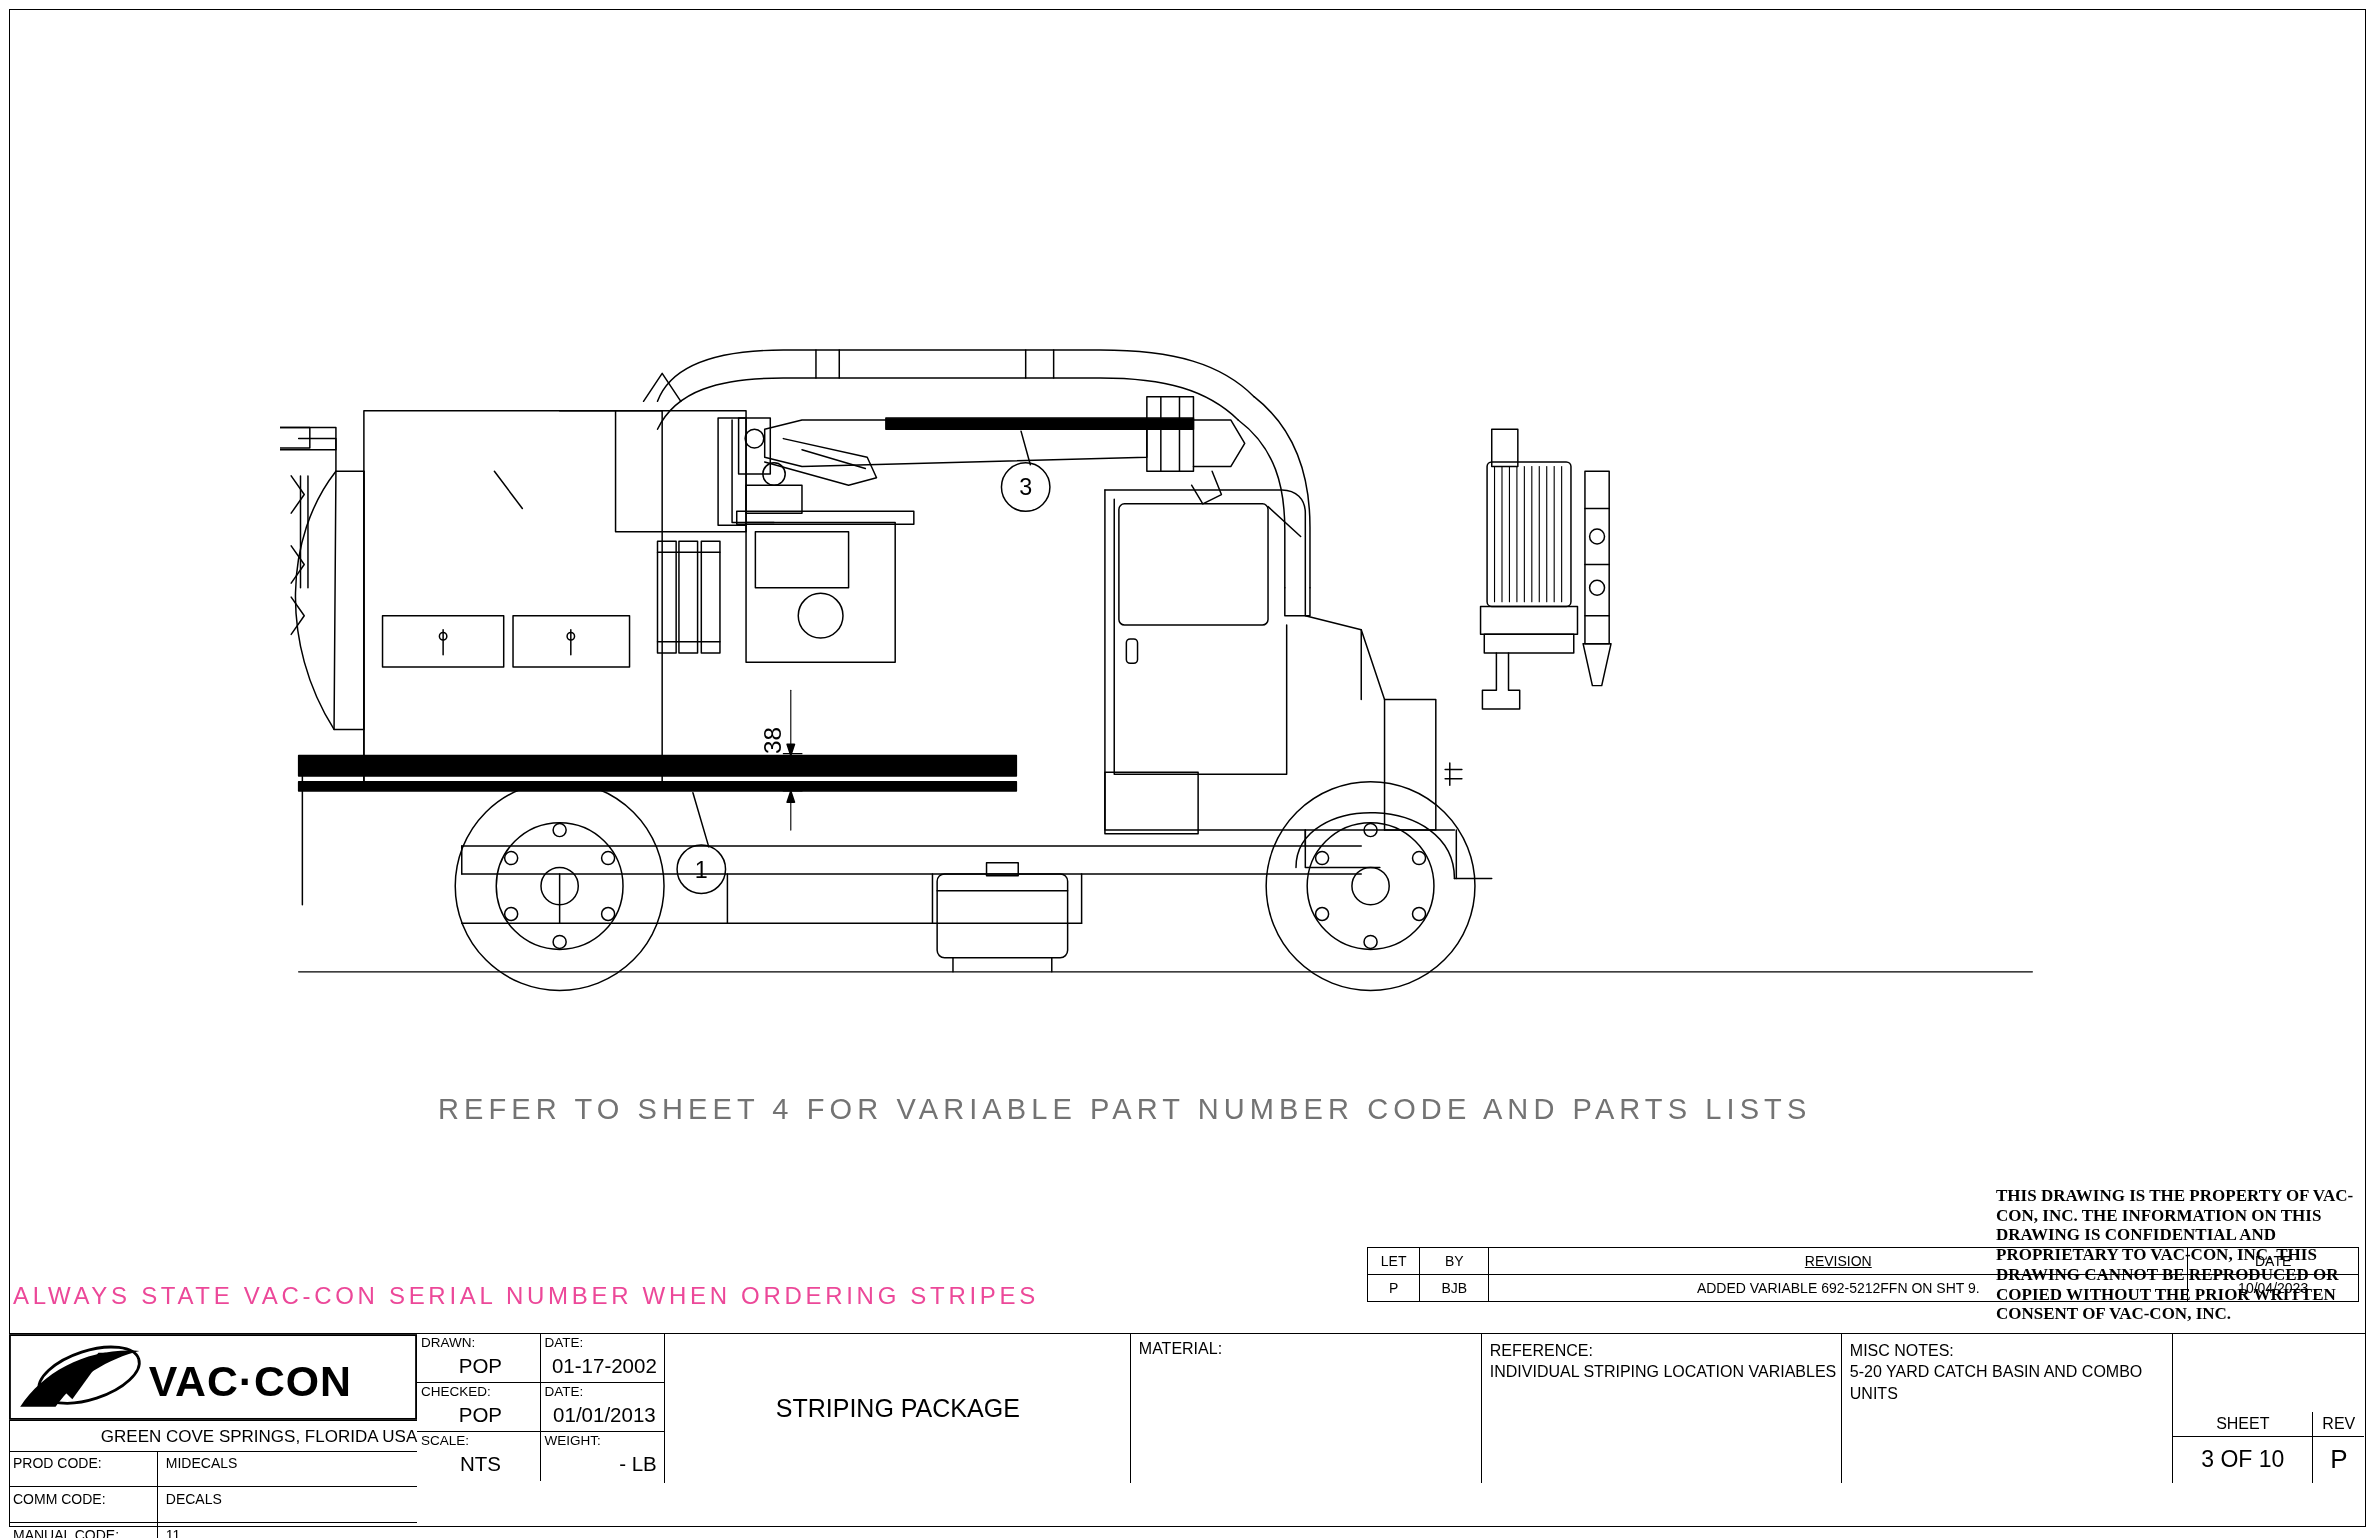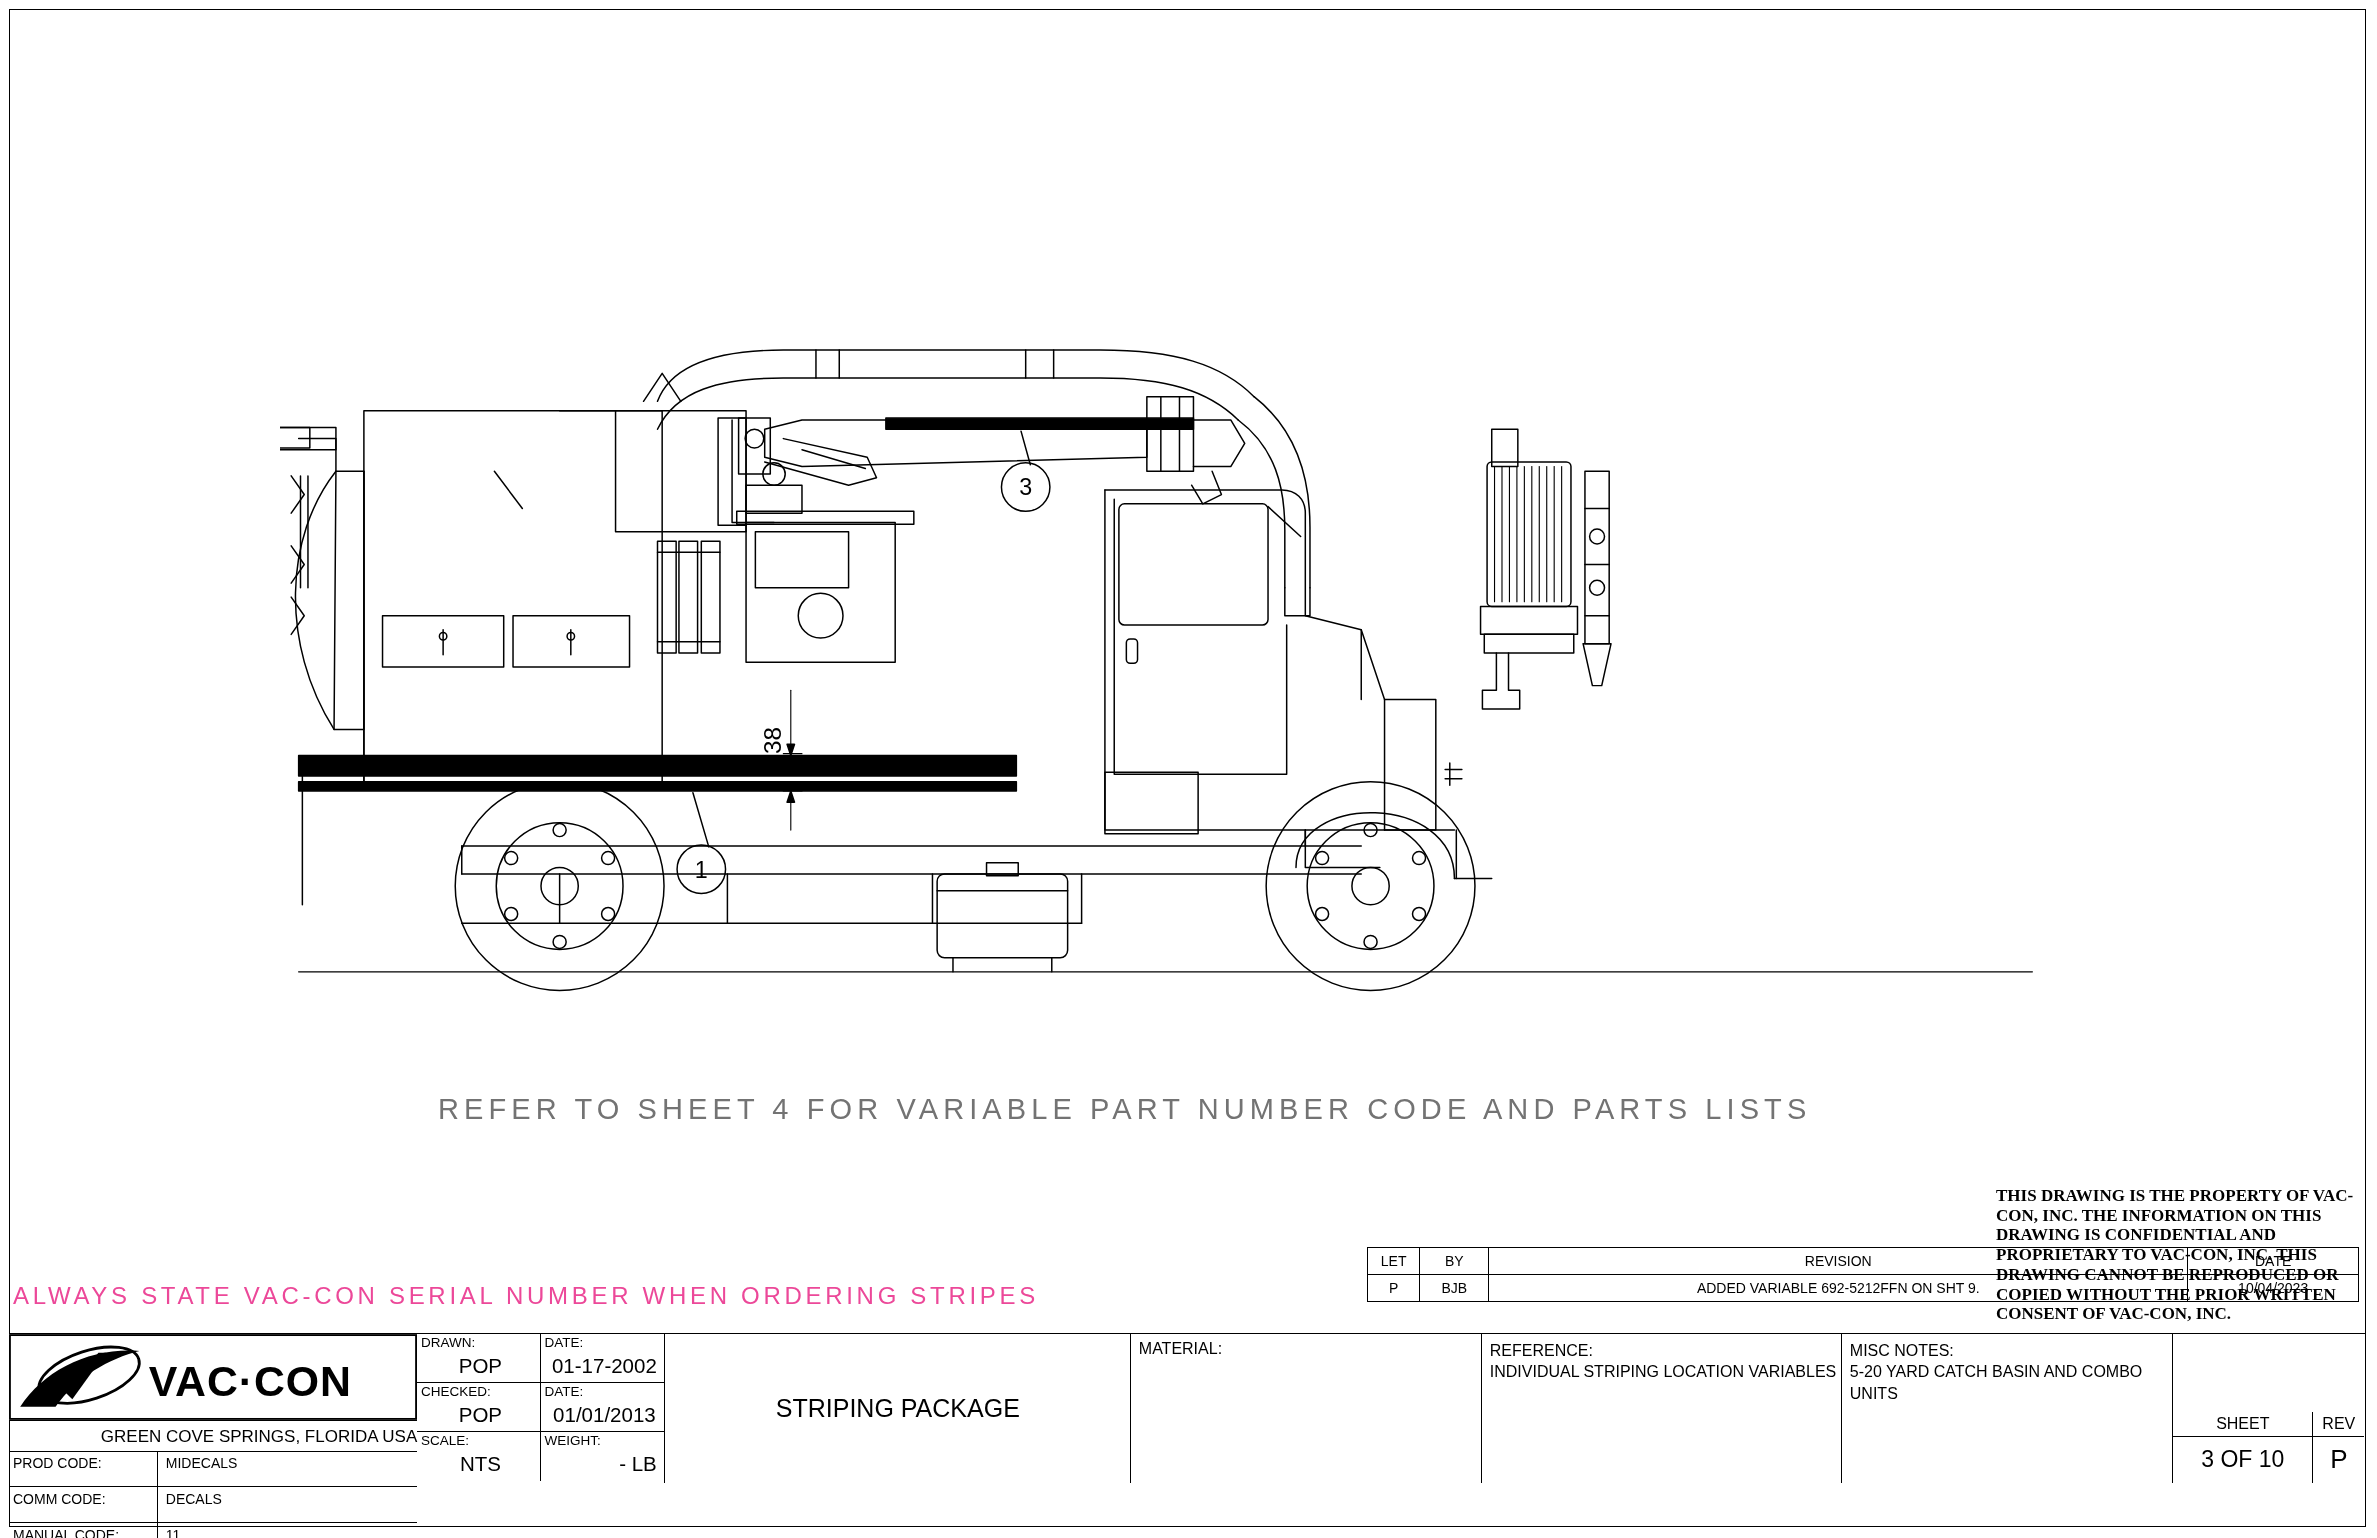--- a/index.html
+++ b/index.html
@@ -85,21 +85,21 @@
   }
   .rev-table td, .rev-table th {
     border: 0.9px solid #000;
     text-align: center;
     font-weight: normal;
     padding: 2.8px 1.9px;
     height: 20.5px;
   }
   .rev-table .c-let { width: 48px; }
   .rev-table .c-by  { width: 65px; }
-  .rev-table .c-rev { width: 708px; }
+  .rev-table .c-rev { width: 708px; text-decoration: underline; }
   .rev-table .c-date{ width: 168px; }
 
   
   .title-block {
     position: absolute;
     left: 9.3px;
     top: 1333px;
     width: 2357px;
     height: 194px;
     border-top: 1.9px solid #000;

